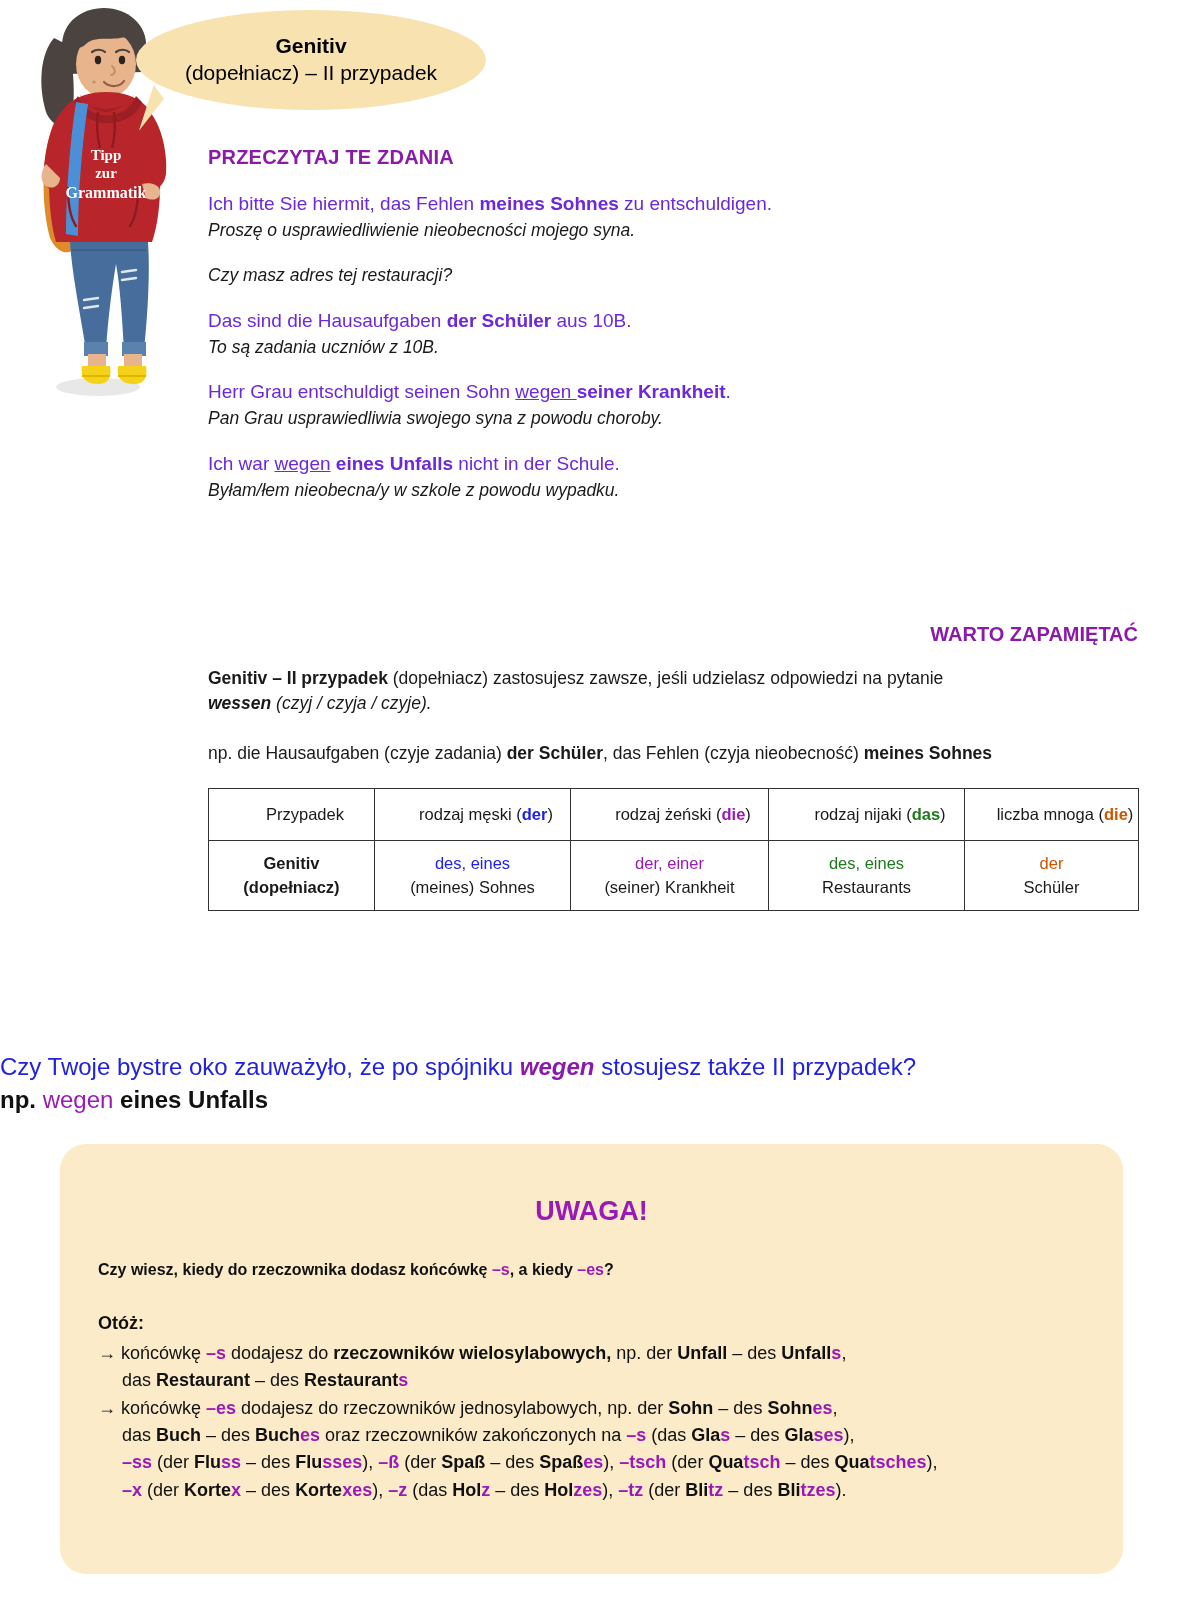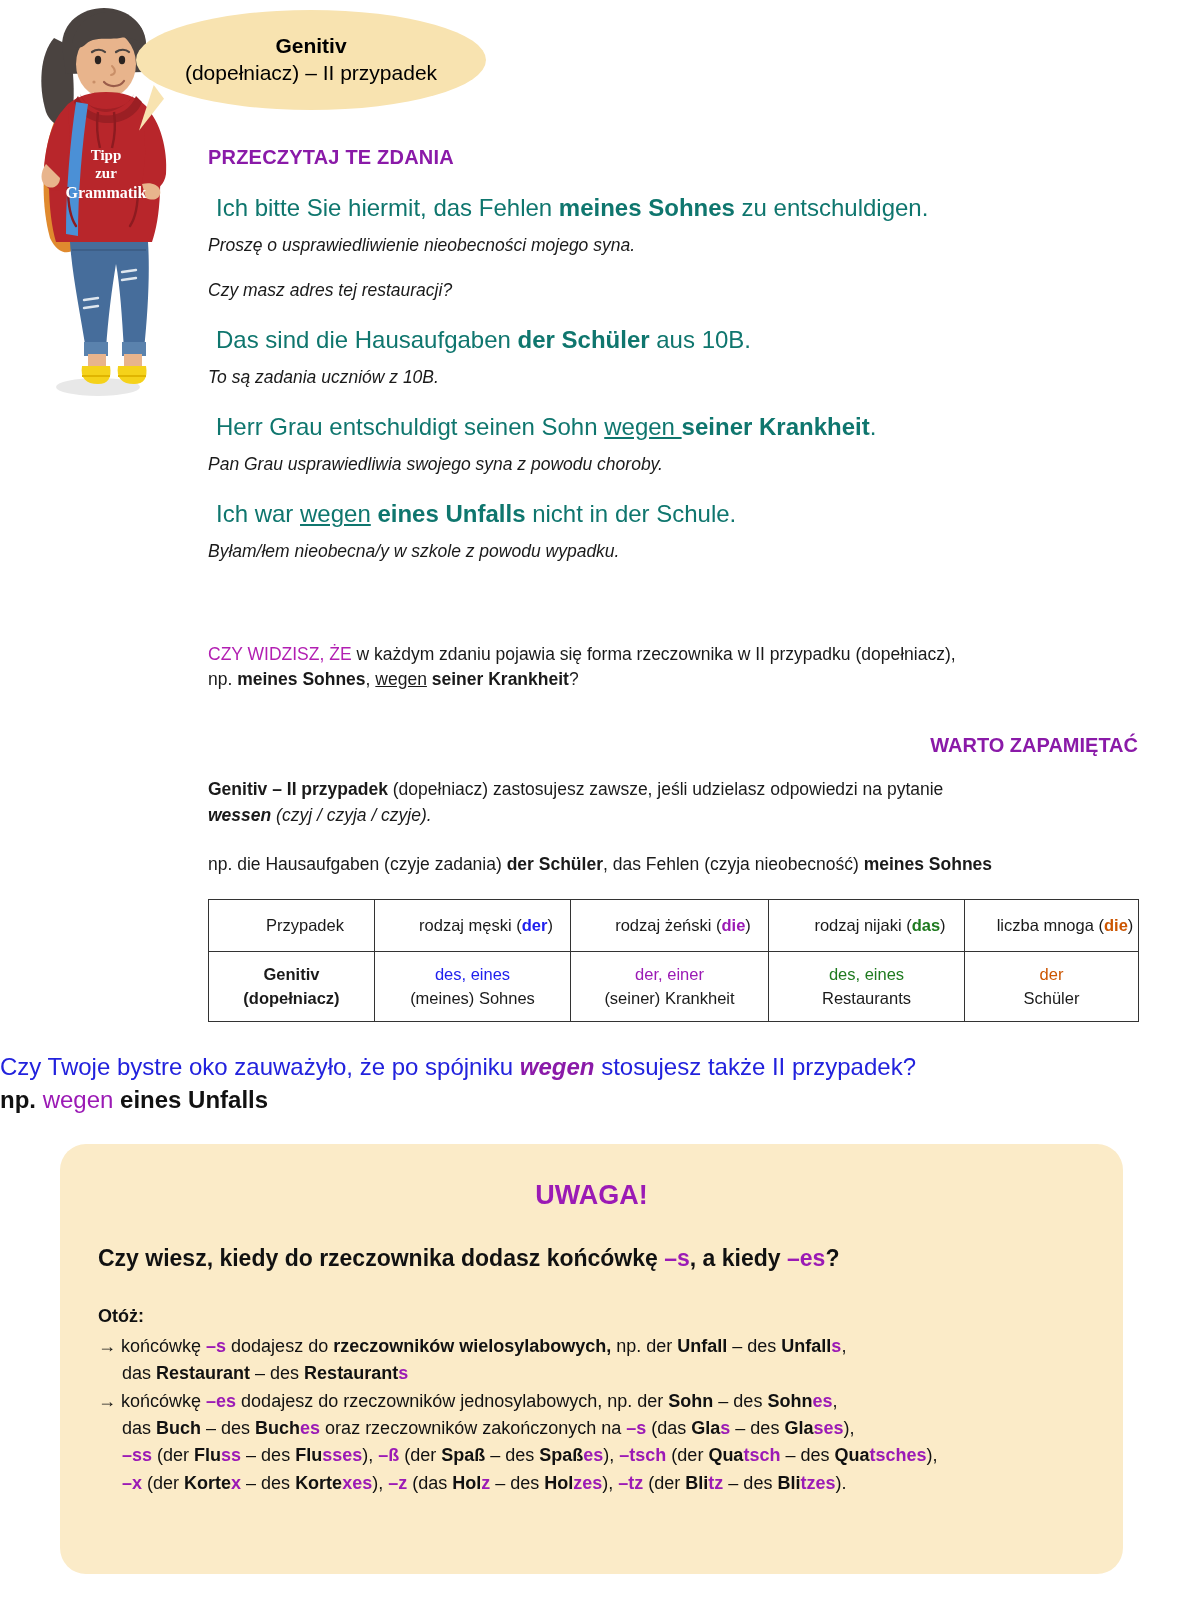--- a/index.html
+++ b/index.html
@@ -69,24 +69,24 @@
   .section-title {
     color: #8a1aa8;
     font-weight: bold;
     font-size: 20px;
     letter-spacing: 0.2px;
     margin: 0 0 22px 0;
   }
 
   .sent-group { margin-bottom: 20px; }
   .sent-de {
-    font-size: 24px;
+    font-size: 19px;
     line-height: 1.42;
-    color: #0f766e;
-    margin: 8px;
+    color: #6d28d9;
+    margin: 0;
   }
   .sent-pl {
     font-size: 17.5px;
     line-height: 1.42;
     font-style: italic;
     color: #1a1a1a;
     margin: 0;
   }
   b.g { font-weight: bold; }
   u.w { text-decoration: underline; }
@@ -170,32 +170,32 @@
   .blue-sub .np { font-weight: bold; color: #111111; }
   .blue-sub .wg { color: #9b1ab5; font-weight: normal; }
 
   
   .uwaga-box {
     position: absolute;
     left: 60px; top: 1144px;
     width: 1063px; height: 430px;
     background: #fbebc8;
     border-radius: 26px;
-    padding: 30px 24px 20px 24px;
+    padding: 46px 24px 20px 24px;
   }
   .uwaga-title {
     text-align: center;
     color: #9b1ab5;
     font-weight: bold;
     font-size: 27px;
     margin: 6px 0 34px 0;
   }
   .uwaga-q {
     font-weight: bold;
-    font-size: 23px;
+    font-size: 16px;
     margin: 0 0 34px 14px;
     color: #111111;
   }
   .uwaga-otoz {
     font-weight: bold;
     font-size: 18px;
     margin: 0 0 6px 14px;
     color: #111111;
   }
   .rule-line {
@@ -311,21 +311,20 @@
     <p class="sent-pl">Pan Grau usprawiedliwia swojego syna z powodu choroby.</p>
   </div>
 
   <div class="sent-group">
     <p class="sent-de"><span>Ich war </span><u class="w">wegen</u><b class="g"> eines Unfalls</b><span> nicht in der Schule.</span></p>
     <p class="sent-pl">Byłam/łem nieobecna/y w szkole z powodu wypadku.</p>
   </div>
 
   <div class="block-gap-1"></div>
 
-  <p class="notice"><span class="hl">CZY WIDZISZ, ŻE</span><span> w każdym zdaniu pojawia się forma rzeczownika w II przypadku (dopełniacz),</span><br><span>np. </span><b class="g">meines Sohnes</b><span>, </span><u class="w">wegen</u><b class="g"> seiner Krankheit</b><span>?</span></p>
 
   <div class="block-gap-2"></div>
 
   <h2 class="warto-title">WARTO ZAPAMIĘTAĆ</h2>
 
   <p class="warto-body"><b class="g">Genitiv – II przypadek</b><span> (dopełniacz) zastosujesz zawsze, jeśli udzielasz odpowiedzi na pytanie</span><br><b class="g" style="font-style:italic">wessen</b><i> (czyj / czyja / czyje).</i></p>
 
   <p class="warto-example"><span>np. die Hausaufgaben (czyje zadania) </span><b class="g">der Schüler</b><span>, das Fehlen (czyja nieobecność) </span><b class="g">meines Sohnes</b></p>
 
   <table class="case-table">

